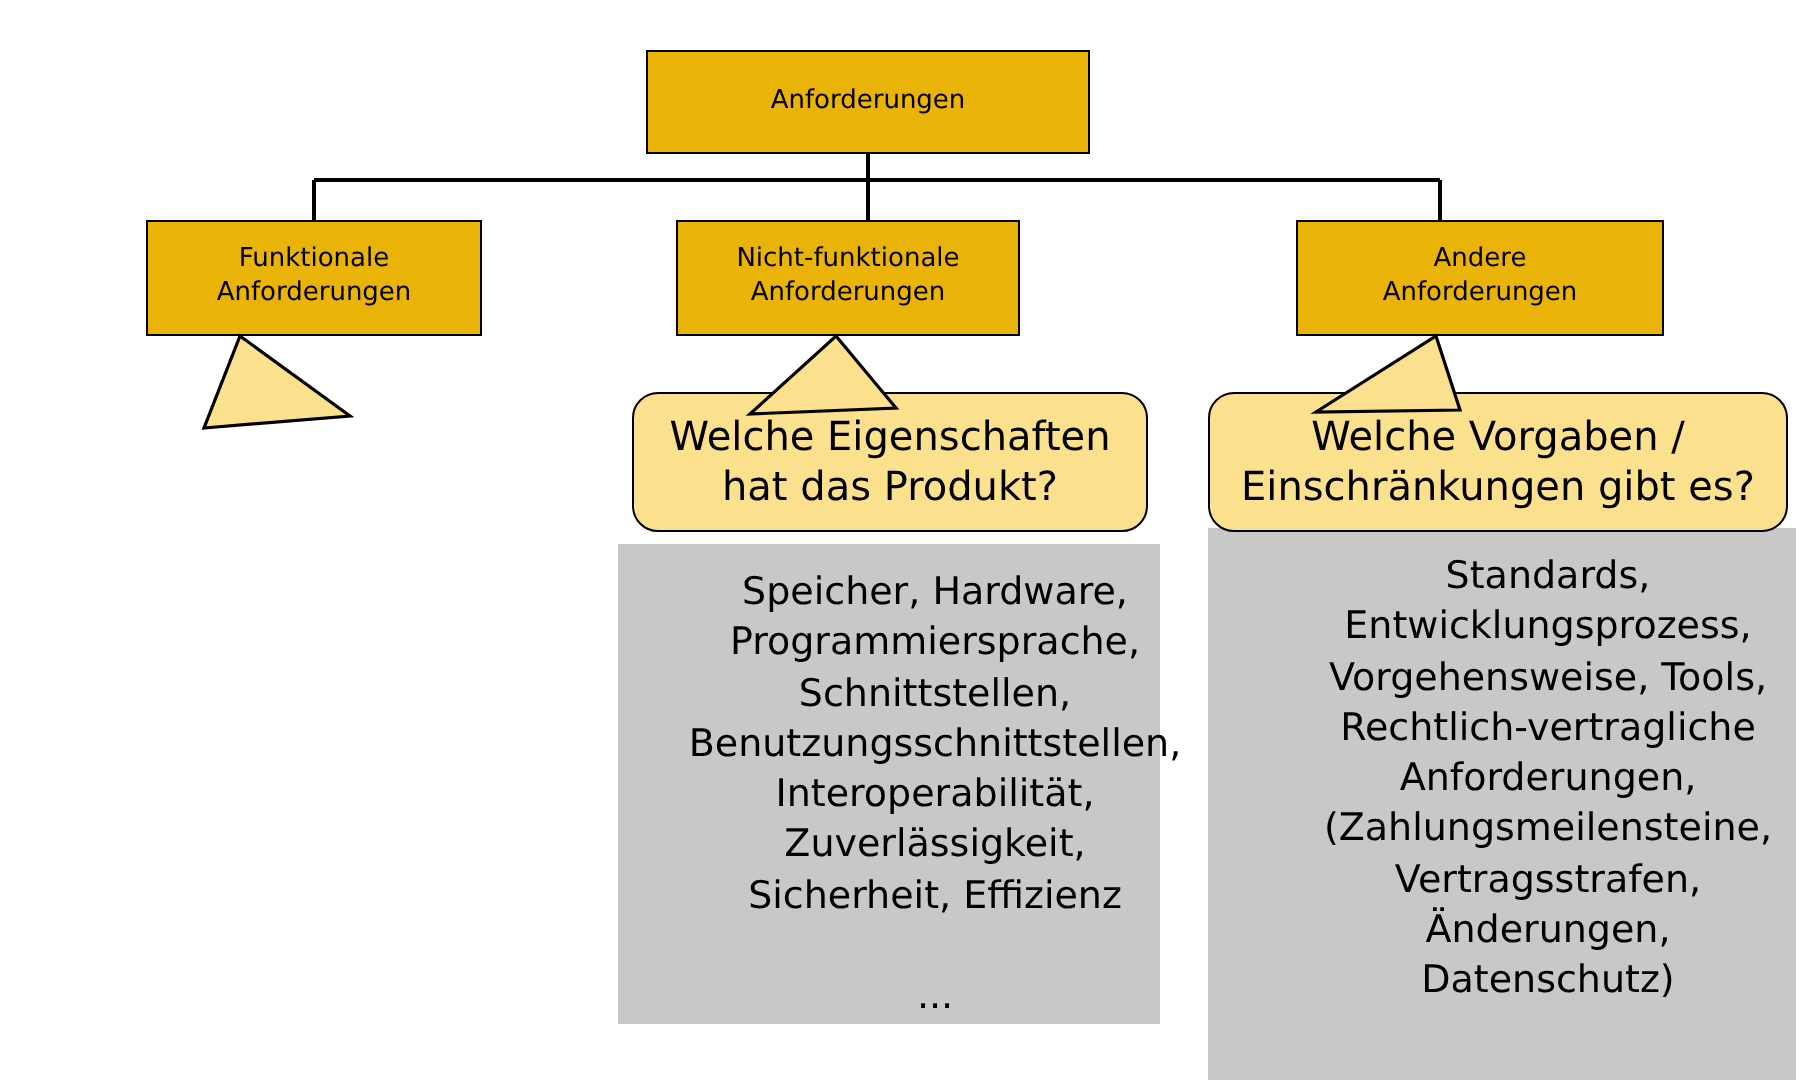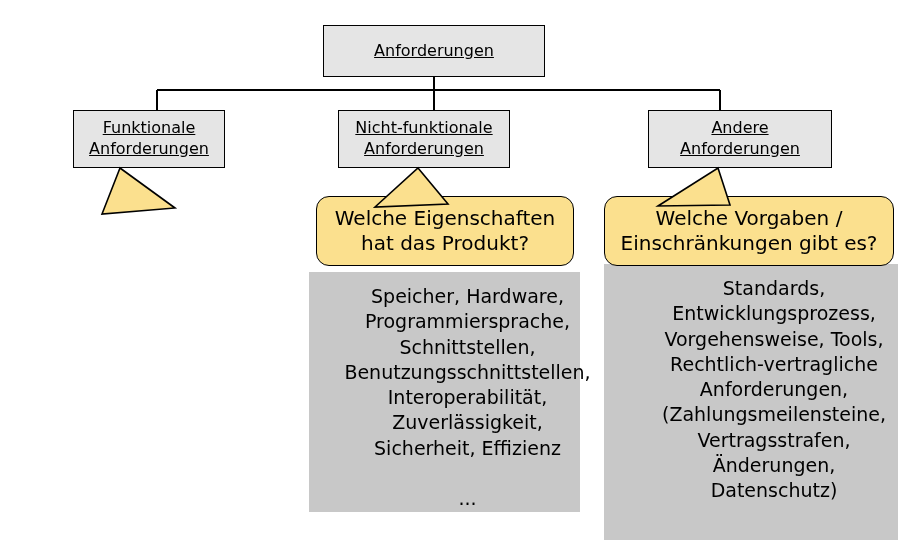--- a/index.html
+++ b/index.html
@@ -18,33 +18,32 @@
   #stage {
     position: absolute;
     left: 0; top: 0;
     width: 898px;
     height: 540px;
   }
   .node-box {
     position: absolute;
     box-sizing: border-box;
     border: 1.6px solid #000000;
-    background: #e5e5e5;
+    background: #eab308;
     display: flex;
     align-items: center;
     justify-content: center;
     text-align: center;
     line-height: 1.30;
-    font-size: 16px;
+    font-size: 13px;
     white-space: pre-line;
     z-index: 4;
-    text-decoration: underline;
   }
   #root-box   { left: 323px; top: 25px;  width: 222px; height: 52px; }
-  #func-box   { left: 73px;  top: 110px; width: 152px; height: 58px; }
+  #func-box   { left: 73px;  top: 110px; width: 168px; height: 58px; }
   #nonfunc-box{ left: 338px; top: 110px; width: 172px; height: 58px; }
   #other-box  { left: 628px; top: 110px; width: 184px; height: 58px; margin-left: 20px; }
 
   .callout {
     position: absolute;
     box-sizing: border-box;
     background: #fbe08e;
     border: 1.6px solid #000000;
     border-radius: 13px;
     display: flex;

